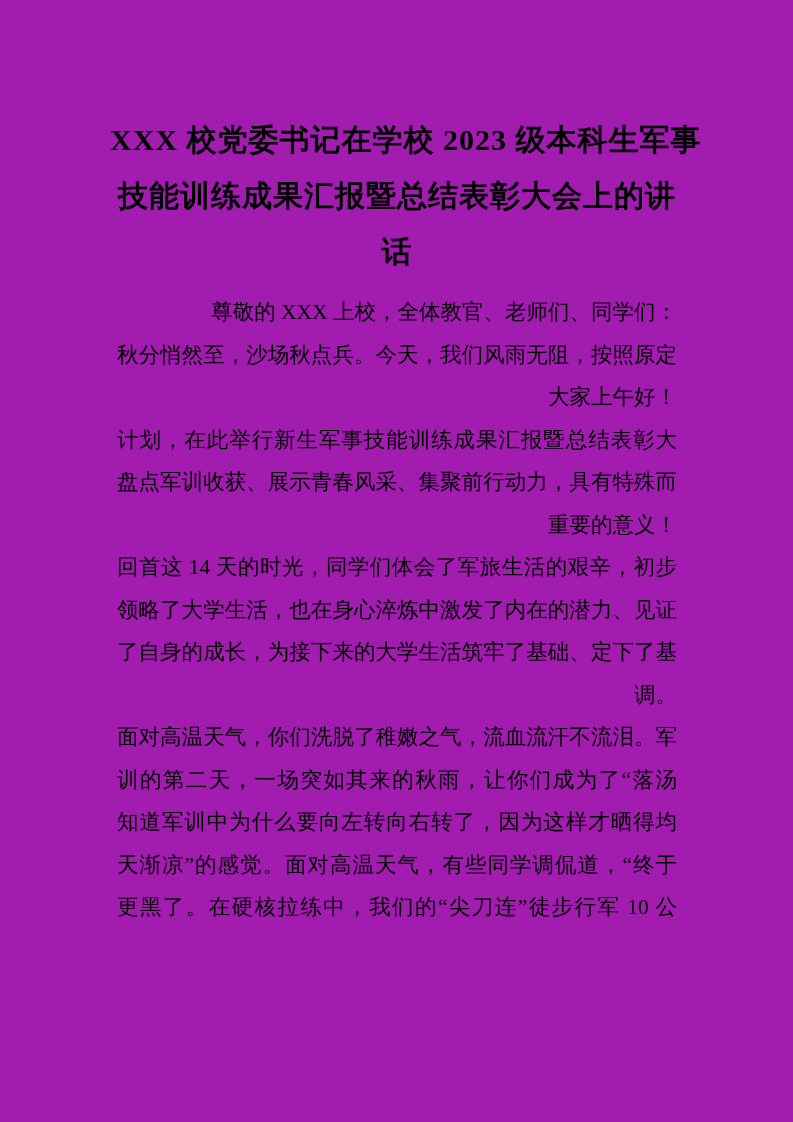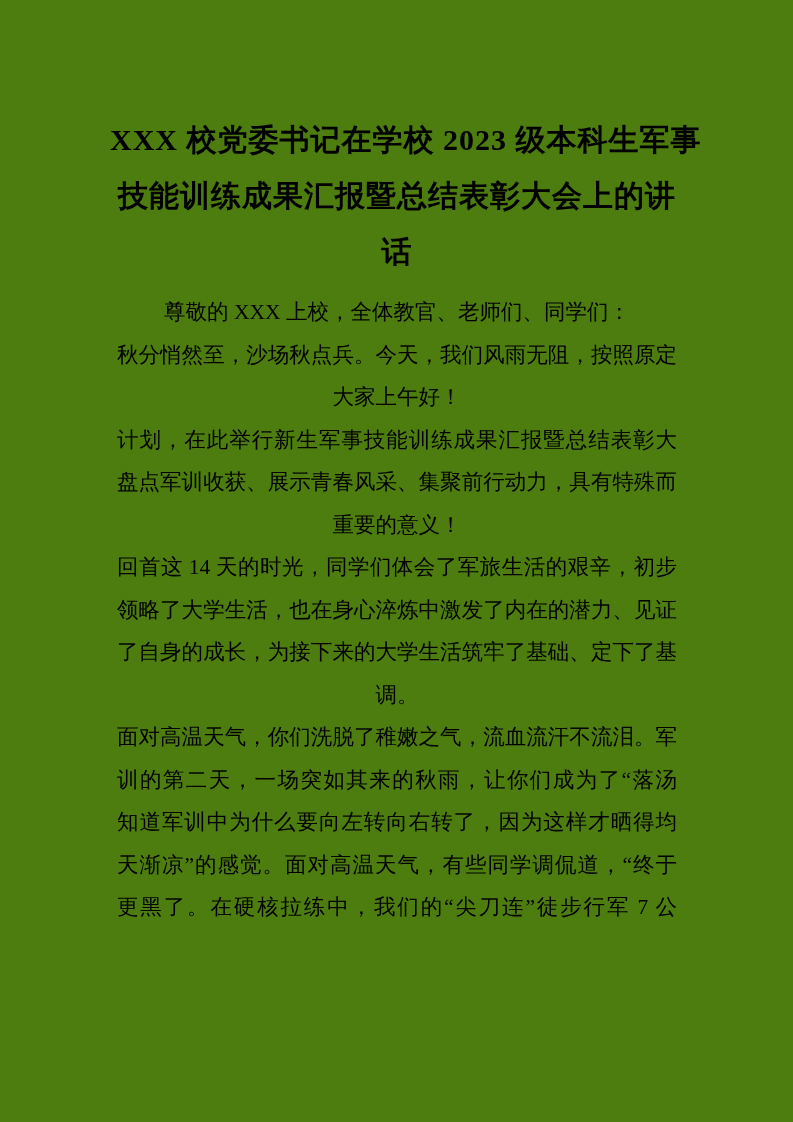--- a/index.html
+++ b/index.html
@@ -34,46 +34,46 @@
     position: absolute;
     top: 291px;
     left: 117px;
     width: 560px;
     font-size: 21.5px;
     line-height: 42.5px;
   }
   .body-line {
     height: 42.5px;
     overflow: hidden;
-    text-align: center;
+    text-align: right;
   }
   .body-line.fill {
     text-align: justify;
     text-align-last: justify;
   }
 </style>
 </head>
 <body>
 
-<div class="page" style="background: #4d7c0f; color: rgb(0, 0, 0);">
+<div class="page" style="background: #a21caf; color: rgb(0, 0, 0);">
   <div class="doc-title" id="title-container">
       <div class="title-line">XXX 校党委书记在学校 2023 级本科生军事</div>
       <div class="title-line">技能训练成果汇报暨总结表彰大会上的讲</div>
       <div class="title-line">话</div>
     </div>
   <div class="doc-body" id="body-container">
       <div class="body-line">尊敬的 XXX 上校，全体教官、老师们、同学们：</div>
       <div class="body-line fill">秋分悄然至，沙场秋点兵。今天，我们风雨无阻，按照原定</div>
       <div class="body-line">大家上午好！</div>
       <div class="body-line fill">计划，在此举行新生军事技能训练成果汇报暨总结表彰大会，</div>
       <div class="body-line fill">盘点军训收获、展示青春风采、集聚前行动力，具有特殊而</div>
       <div class="body-line">重要的意义！</div>
       <div class="body-line fill">回首这 14 天的时光，同学们体会了军旅生活的艰辛，初步</div>
       <div class="body-line fill">领略了大学生活，也在身心淬炼中激发了内在的潜力、见证</div>
       <div class="body-line fill">了自身的成长，为接下来的大学生活筑牢了基础、定下了基</div>
       <div class="body-line">调。</div>
       <div class="body-line fill">面对高温天气，你们洗脱了稚嫩之气，流血流汗不流泪。军</div>
       <div class="body-line fill">训的第二天，一场突如其来的秋雨，让你们成为了“落汤鸡”，</div>
       <div class="body-line fill">知道军训中为什么要向左转向右转了，因为这样才晒得均</div>
       <div class="body-line fill">天渐凉”的感觉。面对高温天气，有些同学调侃道，“终于</div>
-      <div class="body-line fill">更黑了。在硬核拉练中，我们的“尖刀连”徒步行军 7 公</div>
+      <div class="body-line fill">更黑了。在硬核拉练中，我们的“尖刀连”徒步行军 10 公</div>
     </div>
 </div>
 
 </body></html>

